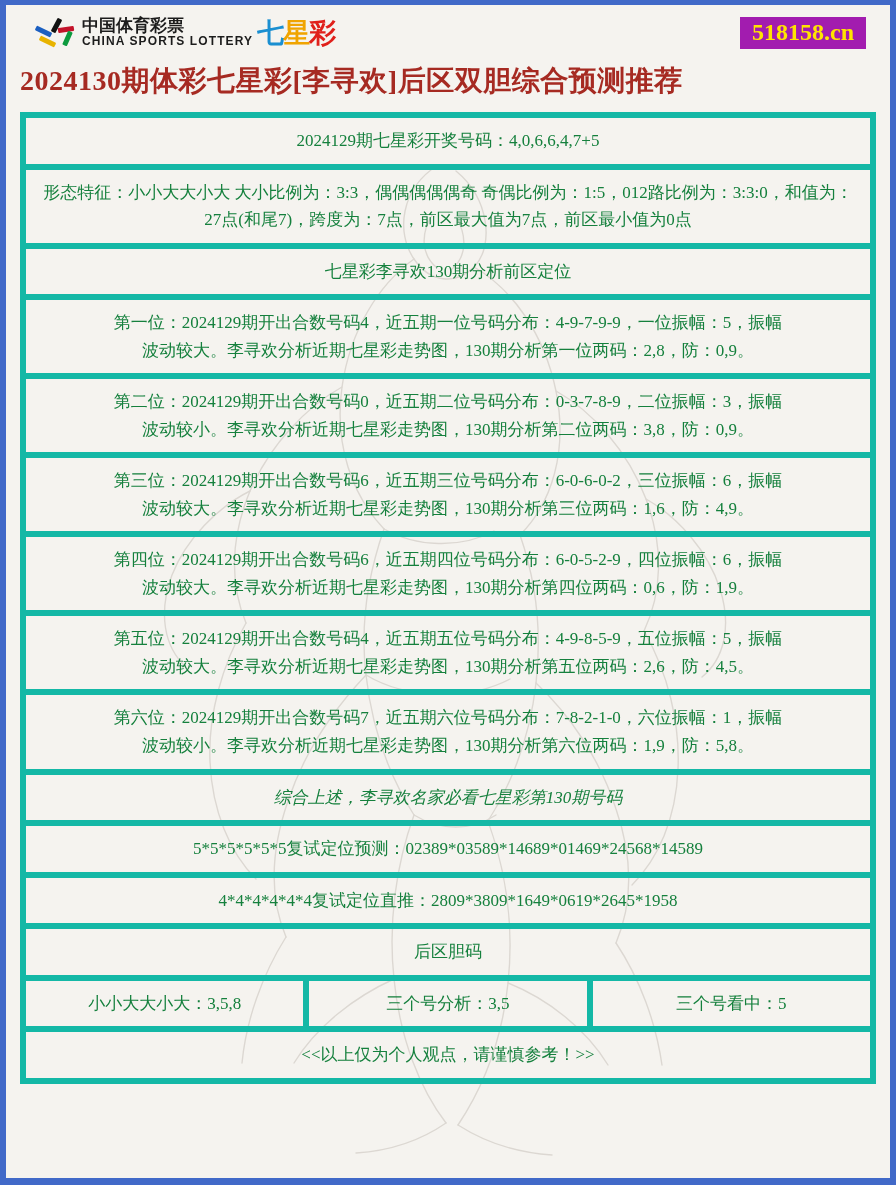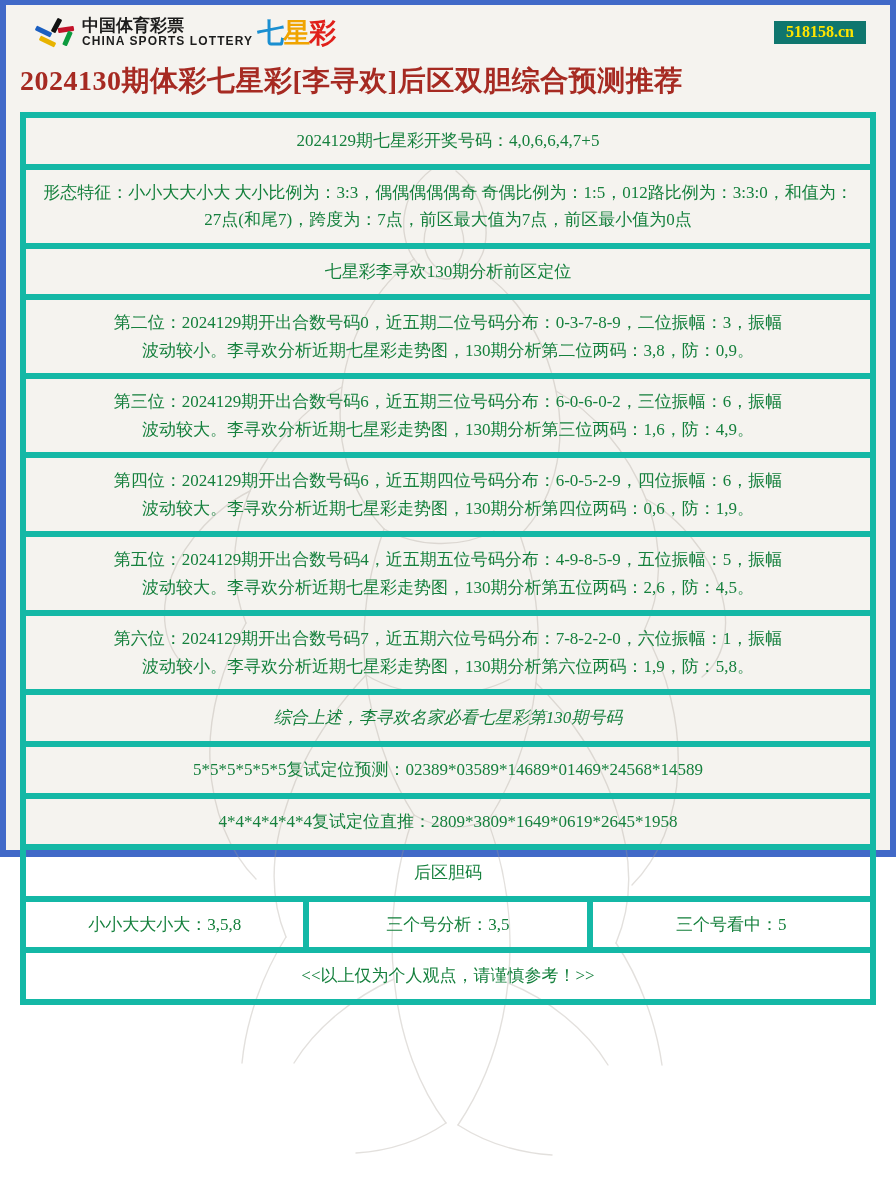--- a/index.html
+++ b/index.html
@@ -9,21 +9,21 @@
   body {
     width: 896px;
     height: 1190px;
     background: #ffffff;
     font-family: "Liberation Serif", "DejaVu Serif", serif;
     overflow: hidden;
   }
   .page {
     position: relative;
     width: 896px;
-    height: 857px;
+    height: 1185px;
     box-sizing: border-box;
     background: #f5f3ef;
     border-left: 6px solid #4169c8;
     border-right: 6px solid #4169c8;
     border-top: 5px solid #4169c8;
     border-bottom: 7px solid #4169c8;
   }
   .page-inner {
     position: relative;
     width: 100%;
@@ -93,24 +93,24 @@
     font-family: "DejaVu Sans", sans-serif;
     font-size: 27px;
     font-weight: bold;
     letter-spacing: -1px;
   }
   .logo-brand .b1 { color: #1a8fd1; }
   .logo-brand .b2 { color: #f0a400; }
   .logo-brand .b3 { color: #e0201b; }
   .spacer { flex: 1 1 auto; }
   .site-badge {
-    background: #0f766e;
+    background: #a21caf;
     color: #ffe400;
     font-family: "Liberation Serif", serif;
-    font-size: 16px;
+    font-size: 24px;
     font-weight: bold;
     padding: 2px 12px 3px 12px;
     letter-spacing: 0px;
     white-space: nowrap;
     text-align: center;
   }
 
   
   .title {
     text-align: left;
@@ -215,20 +215,26 @@
           </tr>
           <tr>
             <td class="row-feat" colspan="3">形态特征：小小大大小大 大小比例为：3:3，偶偶偶偶偶奇 奇偶比例为：1:5，012路比例为：3:3:0，和值为：27点(和尾7)，跨度为：7点，前区最大值为7点，前区最小值为0点</td>
           </tr>
           <tr>
             <td class="row-head" colspan="3">七星彩李寻欢130期分析前区定位</td>
           </tr>
 
           <tr>
             <td class="row-pos" colspan="3">
+              <span>第一位：2024129期开出合数号码4，近五期一位号码分布：4-9-7-9-9，一位振幅：5，振幅</span><br>
+              <span>波动较大。李寻欢分析近期七星彩走势图，130期分析第一位两码：2,8，防：0,9。</span>
+            </td>
+          </tr>
+          <tr>
+            <td class="row-pos" colspan="3">
               <span>第二位：2024129期开出合数号码0，近五期二位号码分布：0-3-7-8-9，二位振幅：3，振幅</span><br>
               <span>波动较小。李寻欢分析近期七星彩走势图，130期分析第二位两码：3,8，防：0,9。</span>
             </td>
           </tr>
           <tr>
             <td class="row-pos" colspan="3">
               <span>第三位：2024129期开出合数号码6，近五期三位号码分布：6-0-6-0-2，三位振幅：6，振幅</span><br>
               <span>波动较大。李寻欢分析近期七星彩走势图，130期分析第三位两码：1,6，防：4,9。</span>
             </td>
           </tr>
@@ -239,21 +245,21 @@
             </td>
           </tr>
           <tr>
             <td class="row-pos" colspan="3">
               <span>第五位：2024129期开出合数号码4，近五期五位号码分布：4-9-8-5-9，五位振幅：5，振幅</span><br>
               <span>波动较大。李寻欢分析近期七星彩走势图，130期分析第五位两码：2,6，防：4,5。</span>
             </td>
           </tr>
           <tr>
             <td class="row-pos" colspan="3">
-              <span>第六位：2024129期开出合数号码7，近五期六位号码分布：7-8-2-2-0，六位振幅：1，振幅</span><br>
+              <span>第六位：2024129期开出合数号码7，近五期六位号码分布：7-8-2-1-0，六位振幅：1，振幅</span><br>
               <span>波动较小。李寻欢分析近期七星彩走势图，130期分析第六位两码：1,9，防：5,8。</span>
             </td>
           </tr>
 
           <tr>
             <td class="row-sum" colspan="3">综合上述，李寻欢名家必看七星彩第130期号码</td>
           </tr>
           <tr>
             <td class="row-combo" colspan="3">5*5*5*5*5*5复试定位预测：02389*03589*14689*01469*24568*14589</td>
           </tr>

